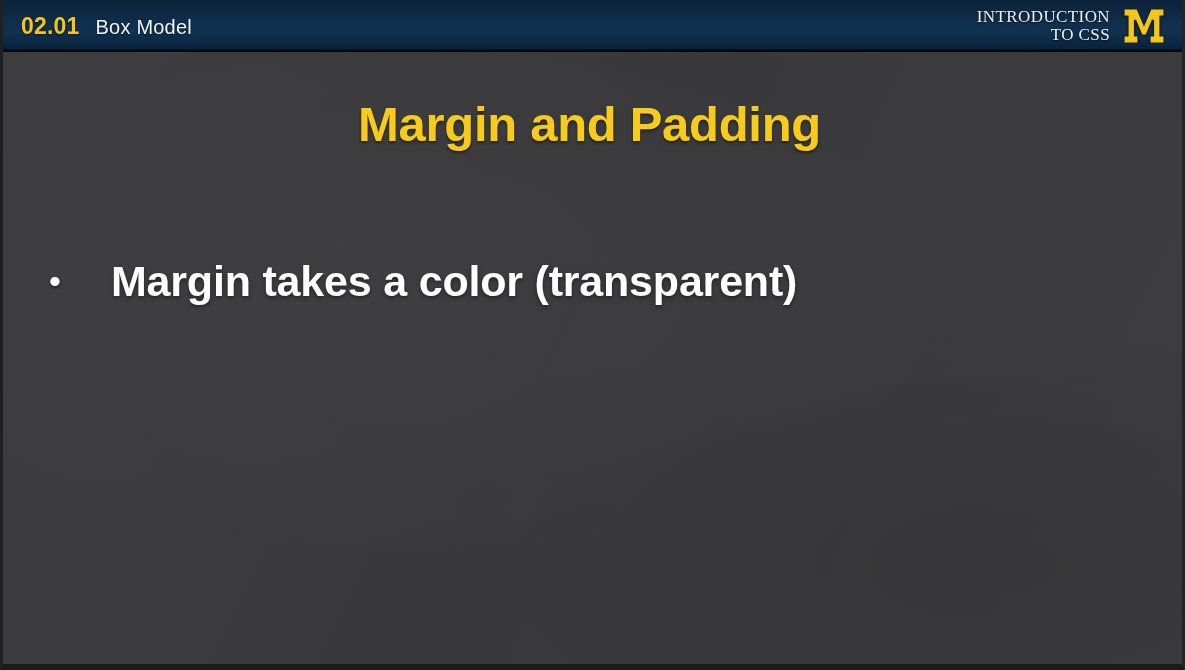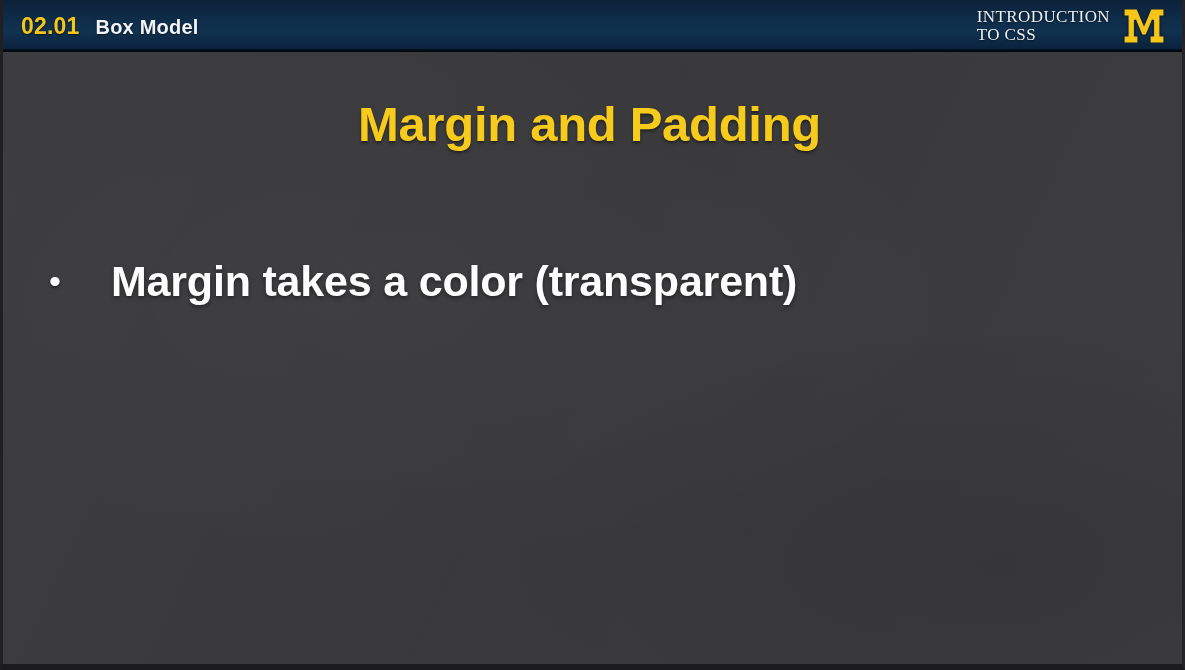--- a/index.html
+++ b/index.html
@@ -69,40 +69,40 @@
   .hdr-number {
     color: #f5c518;
     font-size: 23px;
     font-weight: bold;
     letter-spacing: 0.2px;
     text-shadow: 0 1px 2px rgba(0,0,0,0.6);
   }
   .hdr-title {
     color: #f2f4f7;
     font-size: 20px;
-    font-weight: bold;
+    font-weight: normal;
     letter-spacing: 0.2px;
     text-shadow: 0 1px 2px rgba(0,0,0,0.55);
   }
 
   .hdr-right {
     position: absolute;
     right: 16px;
     top: 50%;
     transform: translateY(-50%);
     display: flex;
     align-items: center;
     gap: 12px;
   }
   .course-name {
     font-family: "Liberation Serif", serif;
     color: #edf1f6;
     font-size: 17px;
     line-height: 18px;
-    text-align: left;
+    text-align: right;
     letter-spacing: 0.4px;
     text-shadow: 0 1px 2px rgba(0,0,0,0.6);
   }
   .course-name span { display: block; }
 
   .m-logo {
     width: 44px;
     height: 40px;
     display: block;
   }

